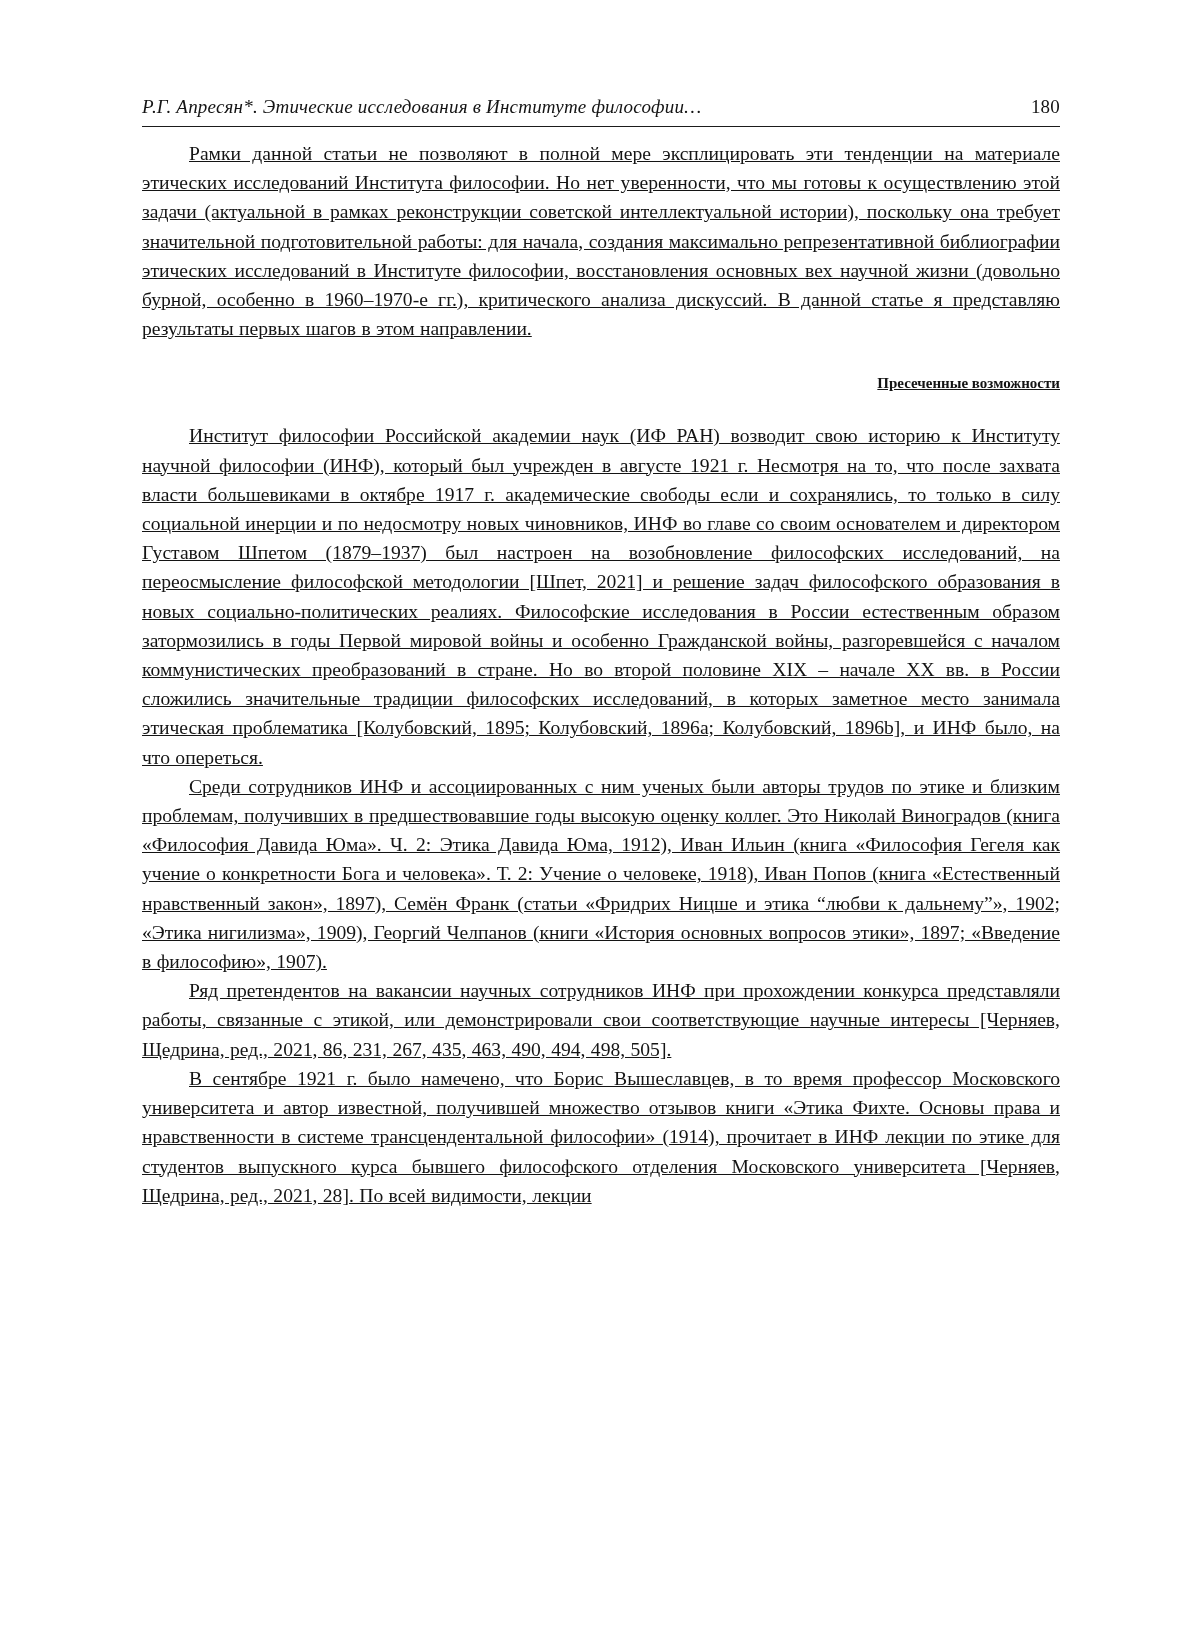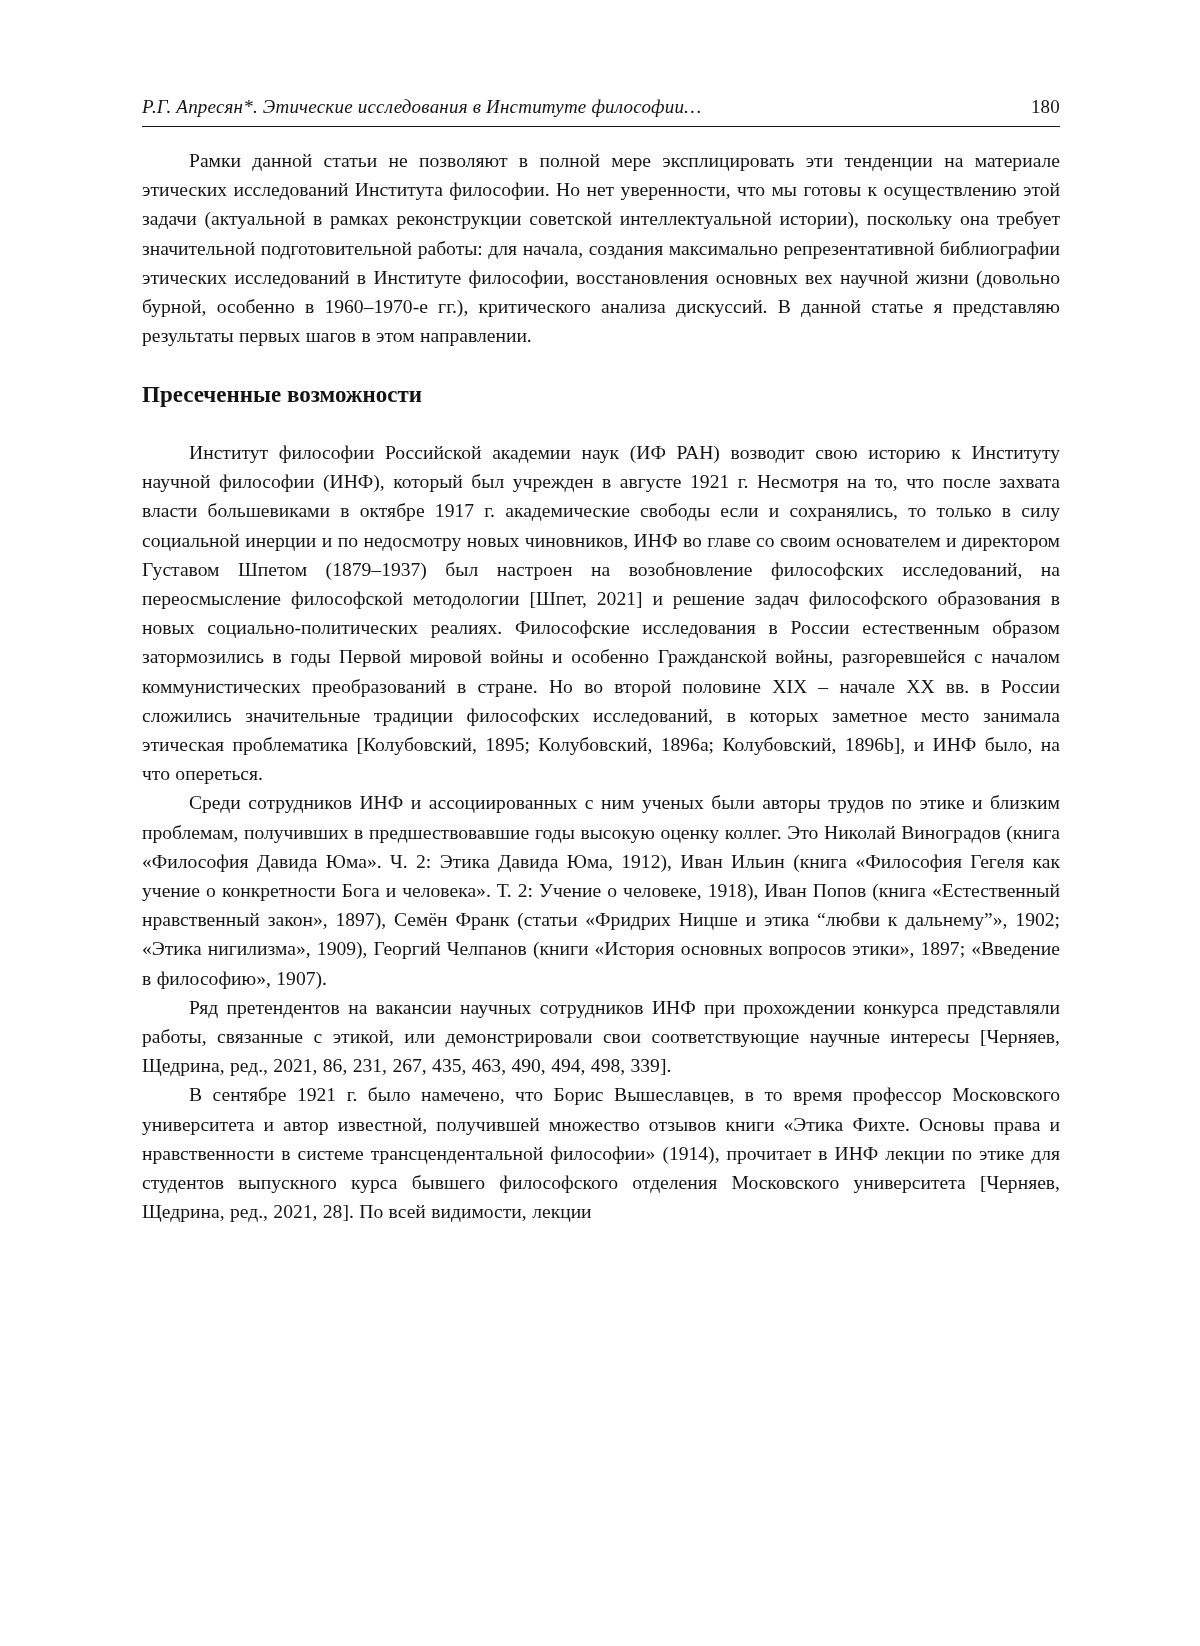--- a/index.html
+++ b/index.html
@@ -28,35 +28,36 @@
     padding-bottom: 8px;
   }
   .running-title {
     font-style: italic;
   }
   .page-number {
     font-style: normal;
     font-size: 19px;
   }
   .body-text {
-    margin-top: 19px;
+    margin-top: 12px;
     font-size: 19.6px;
     line-height: 29.2px;
     text-align: justify;
+    text-decoration: underline;
   }
   .body-text p {
     margin: 0;
     text-indent: 47px;
     word-spacing: 0.5px;
   }
   .section-heading {
     font-family: "Liberation Serif", "DejaVu Serif", serif;
-    text-align: left;
+    text-align: right;
     font-weight: bold;
-    font-size: 23px;
+    font-size: 15px;
     line-height: 1.2;
     margin: 31px 0 29px 0;
     text-indent: 0;
   }
 </style>
 </head>
 <body>
 
 <div class="page">
 
@@ -68,19 +69,19 @@
   <div class="body-text">
 
     <p>Рамки данной статьи не позволяют в полной мере эксплицировать эти тенденции на материале этических исследований Института философии. Но нет уверенности, что мы готовы к осуществлению этой задачи (актуальной в рамках реконструкции советской интеллектуальной истории), поскольку она требует значительной подготовительной работы: для начала, создания максимально репрезентативной библиографии этических исследований в Институте философии, восстановления основных вех научной жизни (довольно бурной, особенно в 1960–1970-е гг.), критического анализа дискуссий. В данной статье я представляю результаты первых шагов в этом направлении.</p>
 
     <h2 class="section-heading">Пресеченные возможности</h2>
 
     <p>Институт философии Российской академии наук (ИФ РАН) возводит свою историю к Институту научной философии (ИНФ), который был учрежден в августе 1921 г. Несмотря на то, что после захвата власти большевиками в октябре 1917 г. академические свободы если и сохранялись, то только в силу социальной инерции и по недосмотру новых чиновников, ИНФ во главе со своим основателем и директором Густавом Шпетом (1879–1937) был настроен на возобновление философских исследований, на переосмысление философской методологии [Шпет, 2021] и решение задач философского образования в новых социально-политических реалиях. Философские исследования в России естественным образом затормозились в годы Первой мировой войны и особенно Гражданской войны, разгоревшейся с началом коммунистических преобразований в стране. Но во второй половине XIX – начале XX вв. в России сложились значительные традиции философских исследований, в которых заметное место занимала этическая проблематика [Колубовский, 1895; Колубовский, 1896a; Колубовский, 1896b], и ИНФ было, на что опереться.</p>
 
     <p>Среди сотрудников ИНФ и ассоциированных с ним ученых были авторы трудов по этике и близким проблемам, получивших в предшествовавшие годы высокую оценку коллег. Это Николай Виноградов (книга «Философия Давида Юма». Ч. 2: Этика Давида Юма, 1912), Иван Ильин (книга «Философия Гегеля как учение о конкретности Бога и человека». Т. 2: Учение о человеке, 1918), Иван Попов (книга «Естественный нравственный закон», 1897), Семён Франк (статьи «Фридрих Ницше и этика “любви к дальнему”», 1902; «Этика нигилизма», 1909), Георгий Челпанов (книги «История основных вопросов этики», 1897; «Введение в философию», 1907).</p>
 
-    <p>Ряд претендентов на вакансии научных сотрудников ИНФ при прохождении конкурса представляли работы, связанные с этикой, или демонстрировали свои соответствующие научные интересы [Черняев, Щедрина, ред., 2021, 86, 231, 267, 435, 463, 490, 494, 498, 339].</p>
+    <p>Ряд претендентов на вакансии научных сотрудников ИНФ при прохождении конкурса представляли работы, связанные с этикой, или демонстрировали свои соответствующие научные интересы [Черняев, Щедрина, ред., 2021, 86, 231, 267, 435, 463, 490, 494, 498, 505].</p>
 
     <p>В сентябре 1921 г. было намечено, что Борис Вышеславцев, в то время профессор Московского университета и автор известной, получившей множество отзывов книги «Этика Фихте. Основы права и нравственности в системе трансцендентальной философии» (1914), прочитает в ИНФ лекции по этике для студентов выпускного курса бывшего философского отделения Московского университета [Черняев, Щедрина, ред., 2021, 28]. По всей видимости, лекции</p>
 
   </div>
 
 </div>
 
 </body></html>

